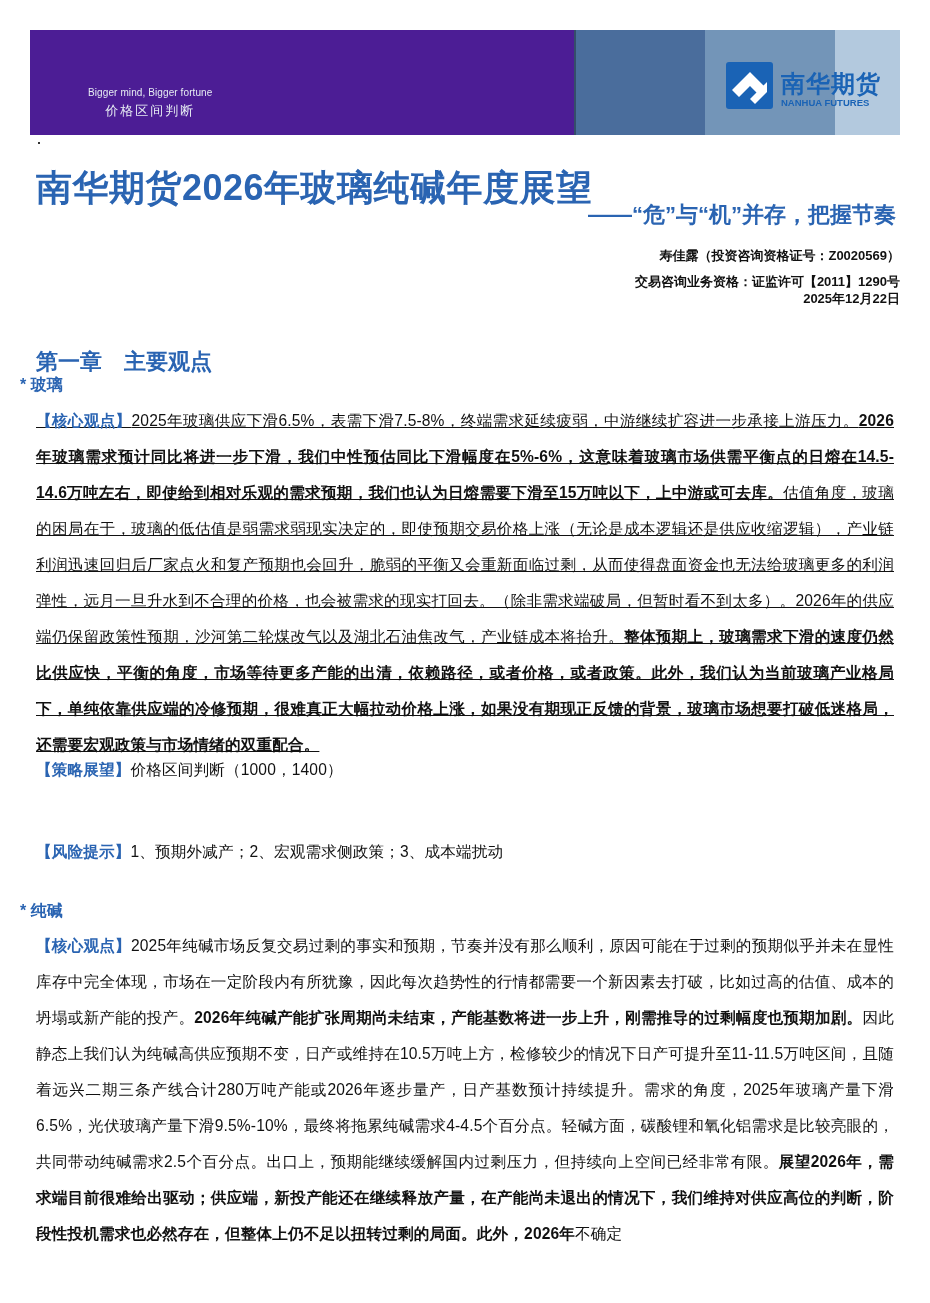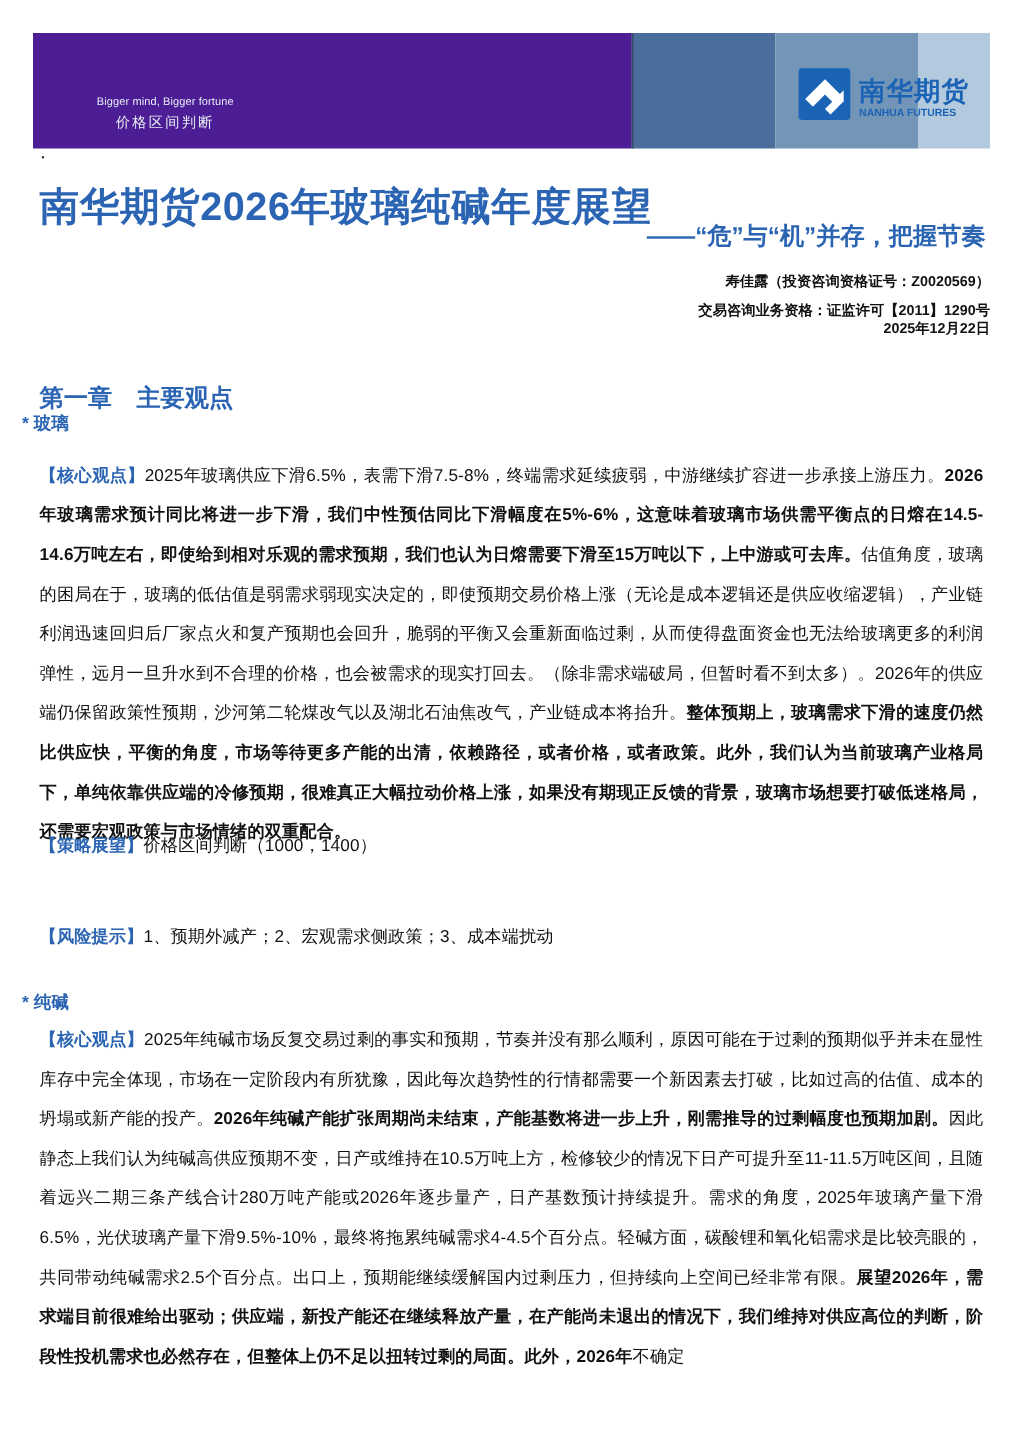--- a/index.html
+++ b/index.html
@@ -32,21 +32,21 @@
   .meta-date { top: 290px; }
 
   .chapter { position: absolute; left: 36px; top: 329px; font-size: 22px; font-weight: bold; color: #2a64b2; margin-top: 18px; }
   .section-h { position: absolute; left: 20px; font-size: 16px; font-weight: bold; color: #2a64b2; }
   .sec-glass { top: 375px; }
   .sec-soda { top: 901px; }
 
   .para { position: absolute; left: 36px; width: 858px; font-size: 15.6px; line-height: 36px; text-align: justify; letter-spacing: 0.15px; }
   .para b { font-weight: bold; }
   .tag { color: #2a64b2; font-weight: bold; }
-  .glass-core { top: 415px; }
+  .glass-core { top: 403px; text-decoration: underline; }
   .glass-strategy { top: 752px; }
   .glass-risk { top: 834px; }
   .soda-core { top: 928px; }
 </style>
 </head>
 <body>
 
 <div class="banner">
   <div class="band-a">
     <div class="slogan">

